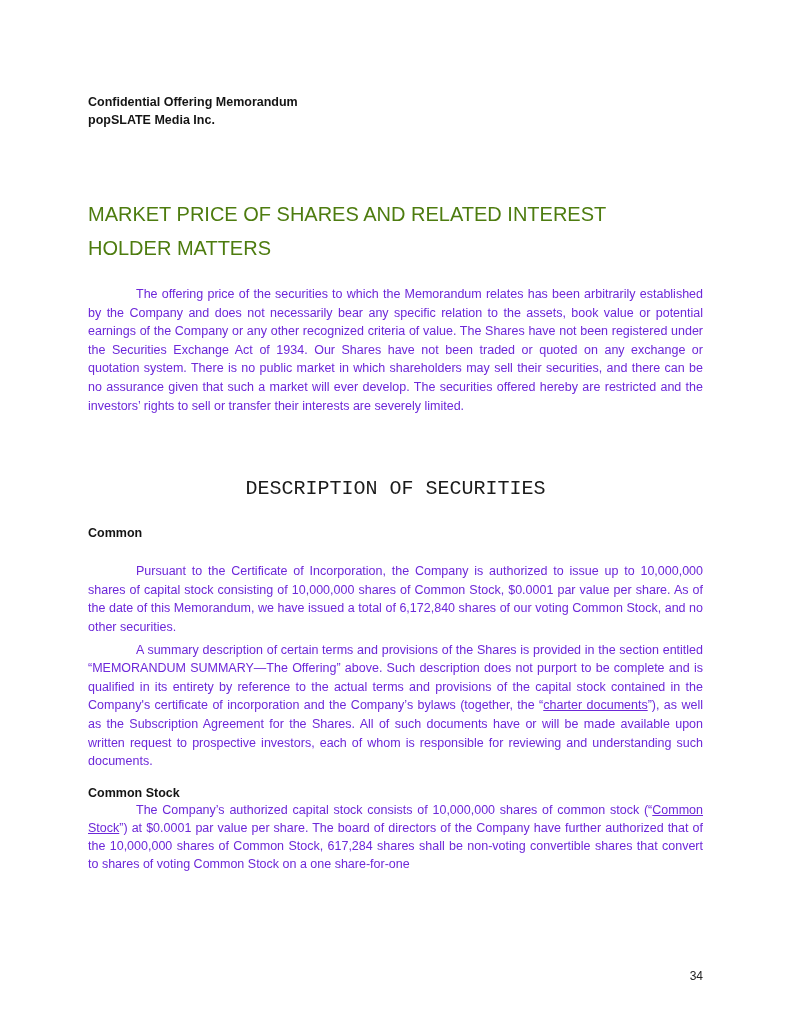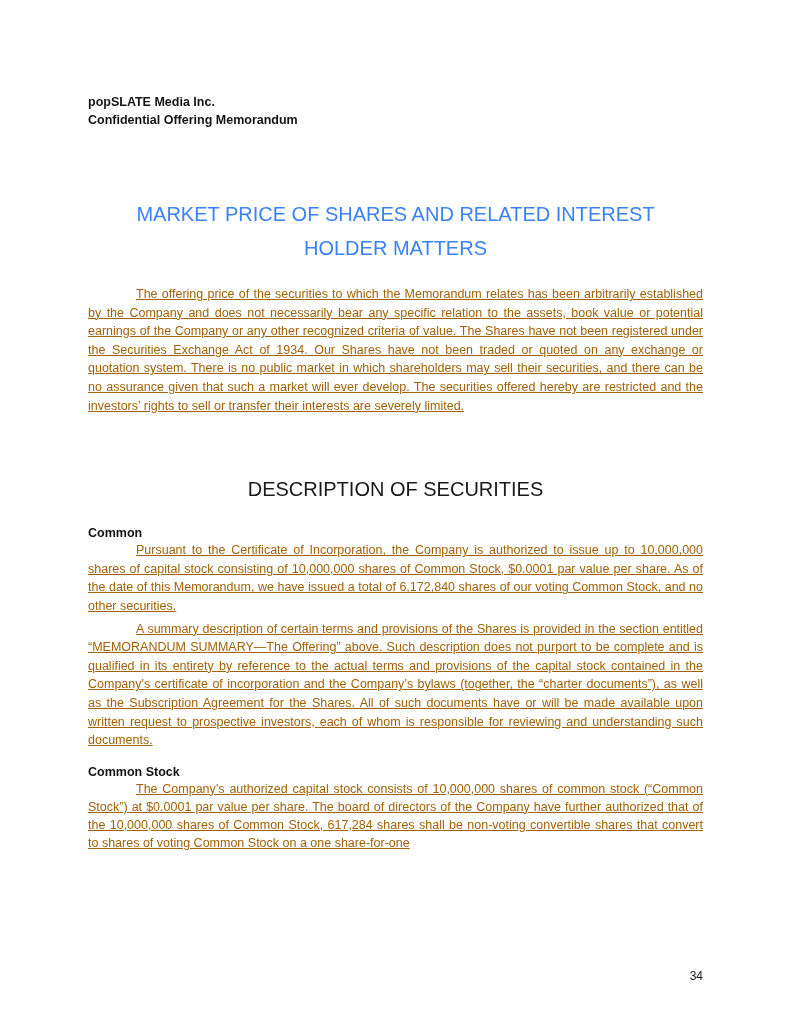--- a/index.html
+++ b/index.html
@@ -24,52 +24,52 @@
   }
   .doc-header {
     margin-top: 93px;
     font-size: 12.5px;
     font-weight: bold;
     line-height: 18px;
     color: #141414;
   }
   .main-title {
     margin-top: 68px;
-    text-align: center;
+    text-align: left;
     font-size: 20px;
     font-weight: 400;
     line-height: 34px;
-    color: #3b82f6;
+    color: #4d7c0f;
   }
   .para {
     margin: 0;
     font-size: 12.5px;
     line-height: 18.6px;
     text-align: justify;
-    color: #a16207;
-    text-decoration: underline;
+    color: #6d28d9;
   }
   .indent { text-indent: 48px; }
   .para-1 { margin-top: 20px; }
   .section-heading {
     margin-top: 62px;
     text-align: center;
     font-size: 20px;
     font-weight: 400;
     line-height: 24px;
     color: #1a1a1a;
+    font-family: Liberation Mono, monospace;
   }
   .subheading {
     margin-top: 24px;
     font-size: 12.5px;
     font-weight: bold;
     line-height: 16px;
     color: #141414;
   }
-  .para-2 { }
+  .para-2 { margin-top: 21px; }
   .para-3 { margin-top: 4px; }
   .subheading-2 { margin-top: 14px; }
   .para-4 {
     line-height: 18px;
   }
   .u { text-decoration: underline; }
   .page-number {
     position: absolute;
     top: 969px;
     right: 88px;
@@ -77,22 +77,22 @@
     color: #222222;
   }
 </style>
 </head>
 <body>
 
 <div class="page">
   <div class="content">
 
     <div class="doc-header">
+      <div>Confidential Offering Memorandum</div>
       <div>popSLATE Media Inc.</div>
-      <div>Confidential Offering Memorandum</div>
     </div>
 
     <div class="main-title">
       <div>MARKET PRICE OF SHARES AND RELATED INTEREST</div>
       <div>HOLDER MATTERS</div>
     </div>
 
     <p class="para indent para-1">The offering price of the securities to which the Memorandum relates has been arbitrarily established by the Company and does not necessarily bear any specific relation to the assets, book value or potential earnings of the Company or any other recognized criteria of value. The Shares have not been registered under the Securities Exchange Act of 1934. Our Shares have not been traded or quoted on any exchange or quotation system. There is no public market in which shareholders may sell their securities, and there can be no assurance given that such a market will ever develop. The securities offered hereby are restricted and the investors’ rights to sell or transfer their interests are severely limited.</p>
 
     <div class="section-heading">DESCRIPTION OF SECURITIES</div>

